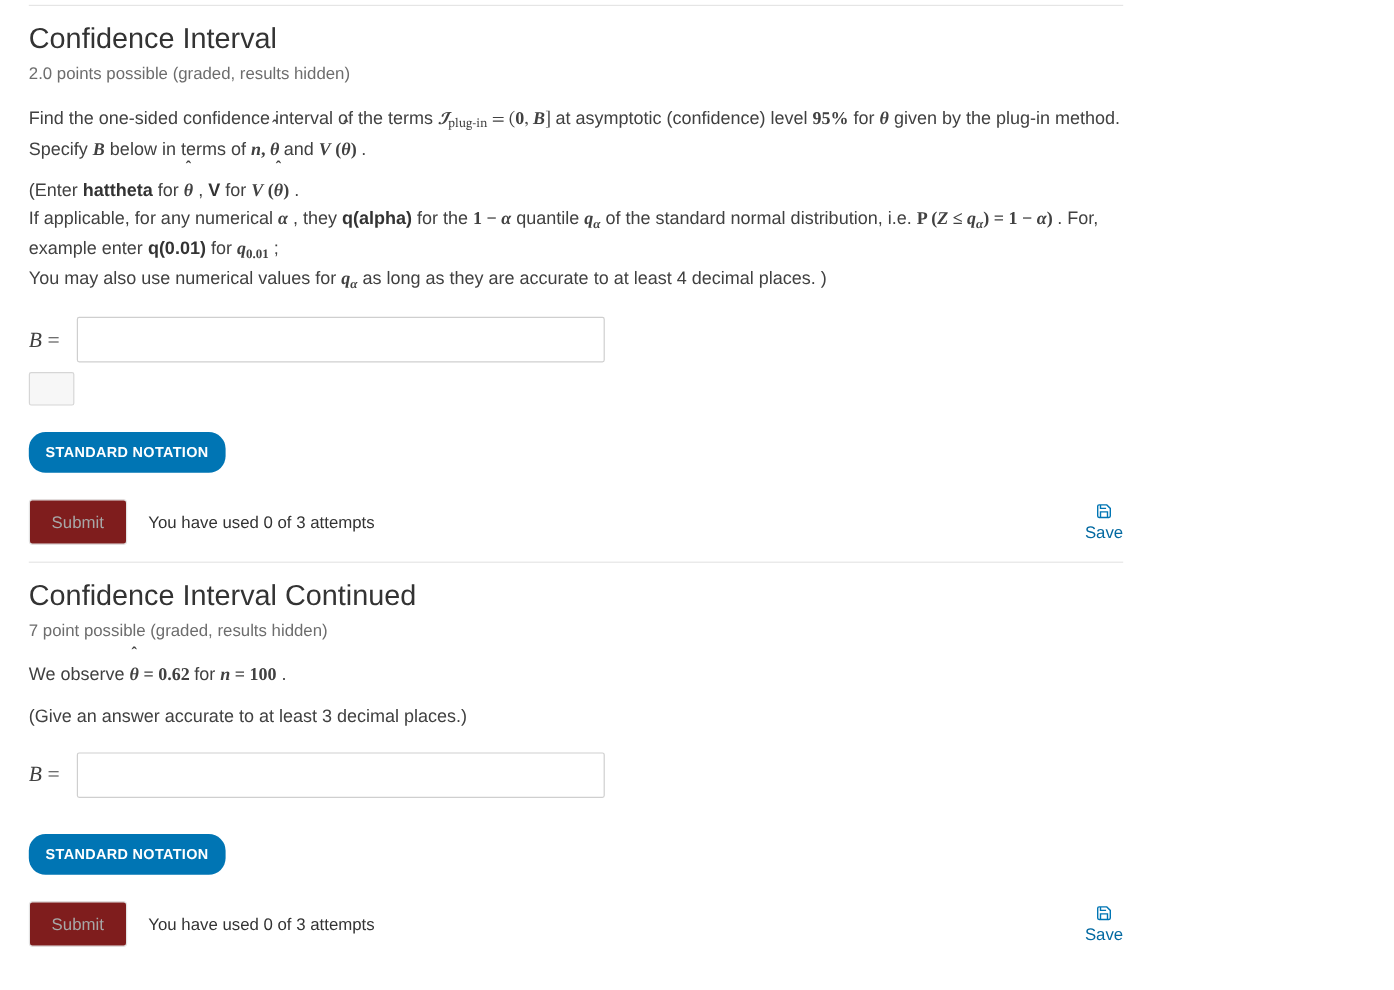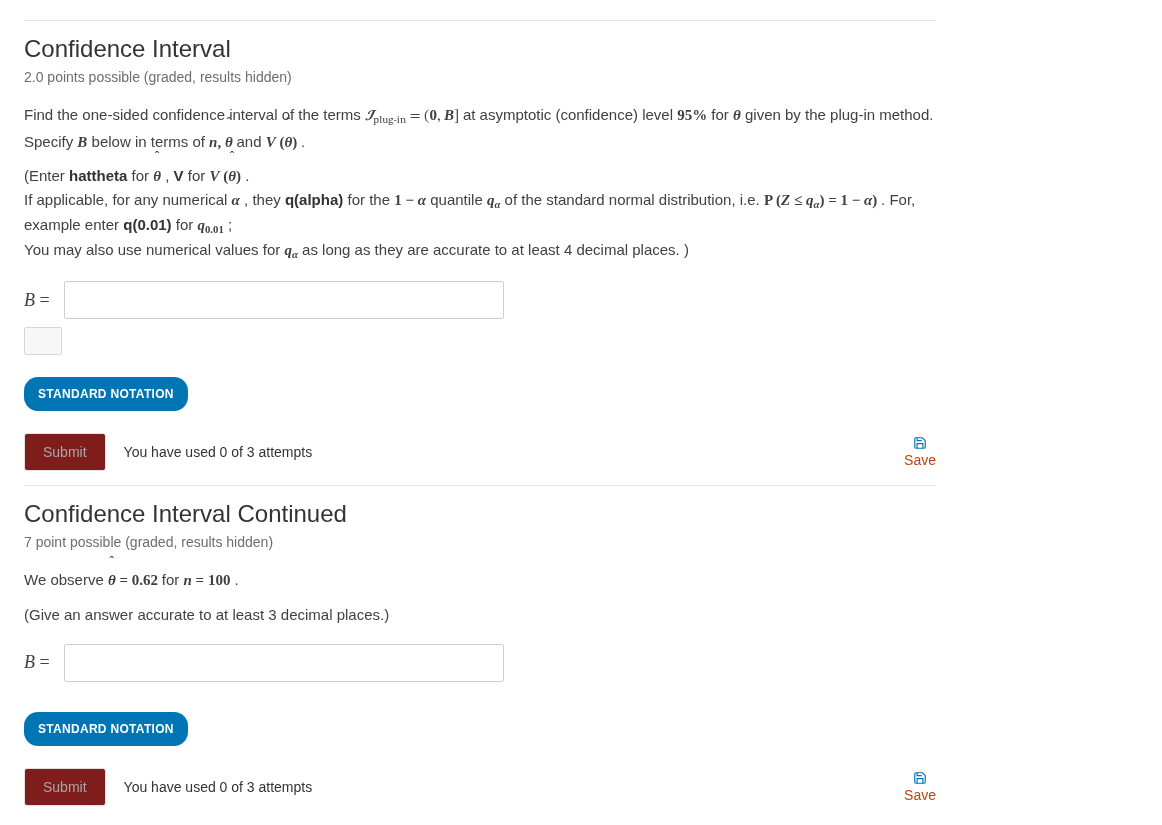--- a/index.html
+++ b/index.html
@@ -7,21 +7,20 @@
     padding: 0;
     background: #ffffff;
     font-family: "Helvetica Neue", Arial, sans-serif;
     color: #414141;
     font-size: 15px;
   }
   .page {
     width: 960px;
     box-sizing: border-box;
     padding: 4px 24px;
-    margin-top: 16px;
   }
   .toprule {
     border-top: 1px solid #e5e5e5;
     margin: 0 0 10px 0;
   }
   h2 {
     font-weight: 400;
     font-size: 24px;
     color: #333333;
     margin: 14px 0 6px 0;
@@ -118,21 +117,21 @@
     border-radius: 3px;
     cursor: default;
   }
   .attempts {
     margin-left: 18px;
     color: #333333;
     font-size: 14px;
   }
   .save-wrap {
     text-align: left;
-    color: #c2410c;
+    color: #0369a1;
     font-size: 14px;
     cursor: pointer;
   }
   .save-wrap svg { display: block; margin: 0 auto 2px auto; }
   hr.section {
     border: none;
     border-top: 1px solid #e5e5e5;
     margin: 10px 0 14px 0;
   }
 </style>

